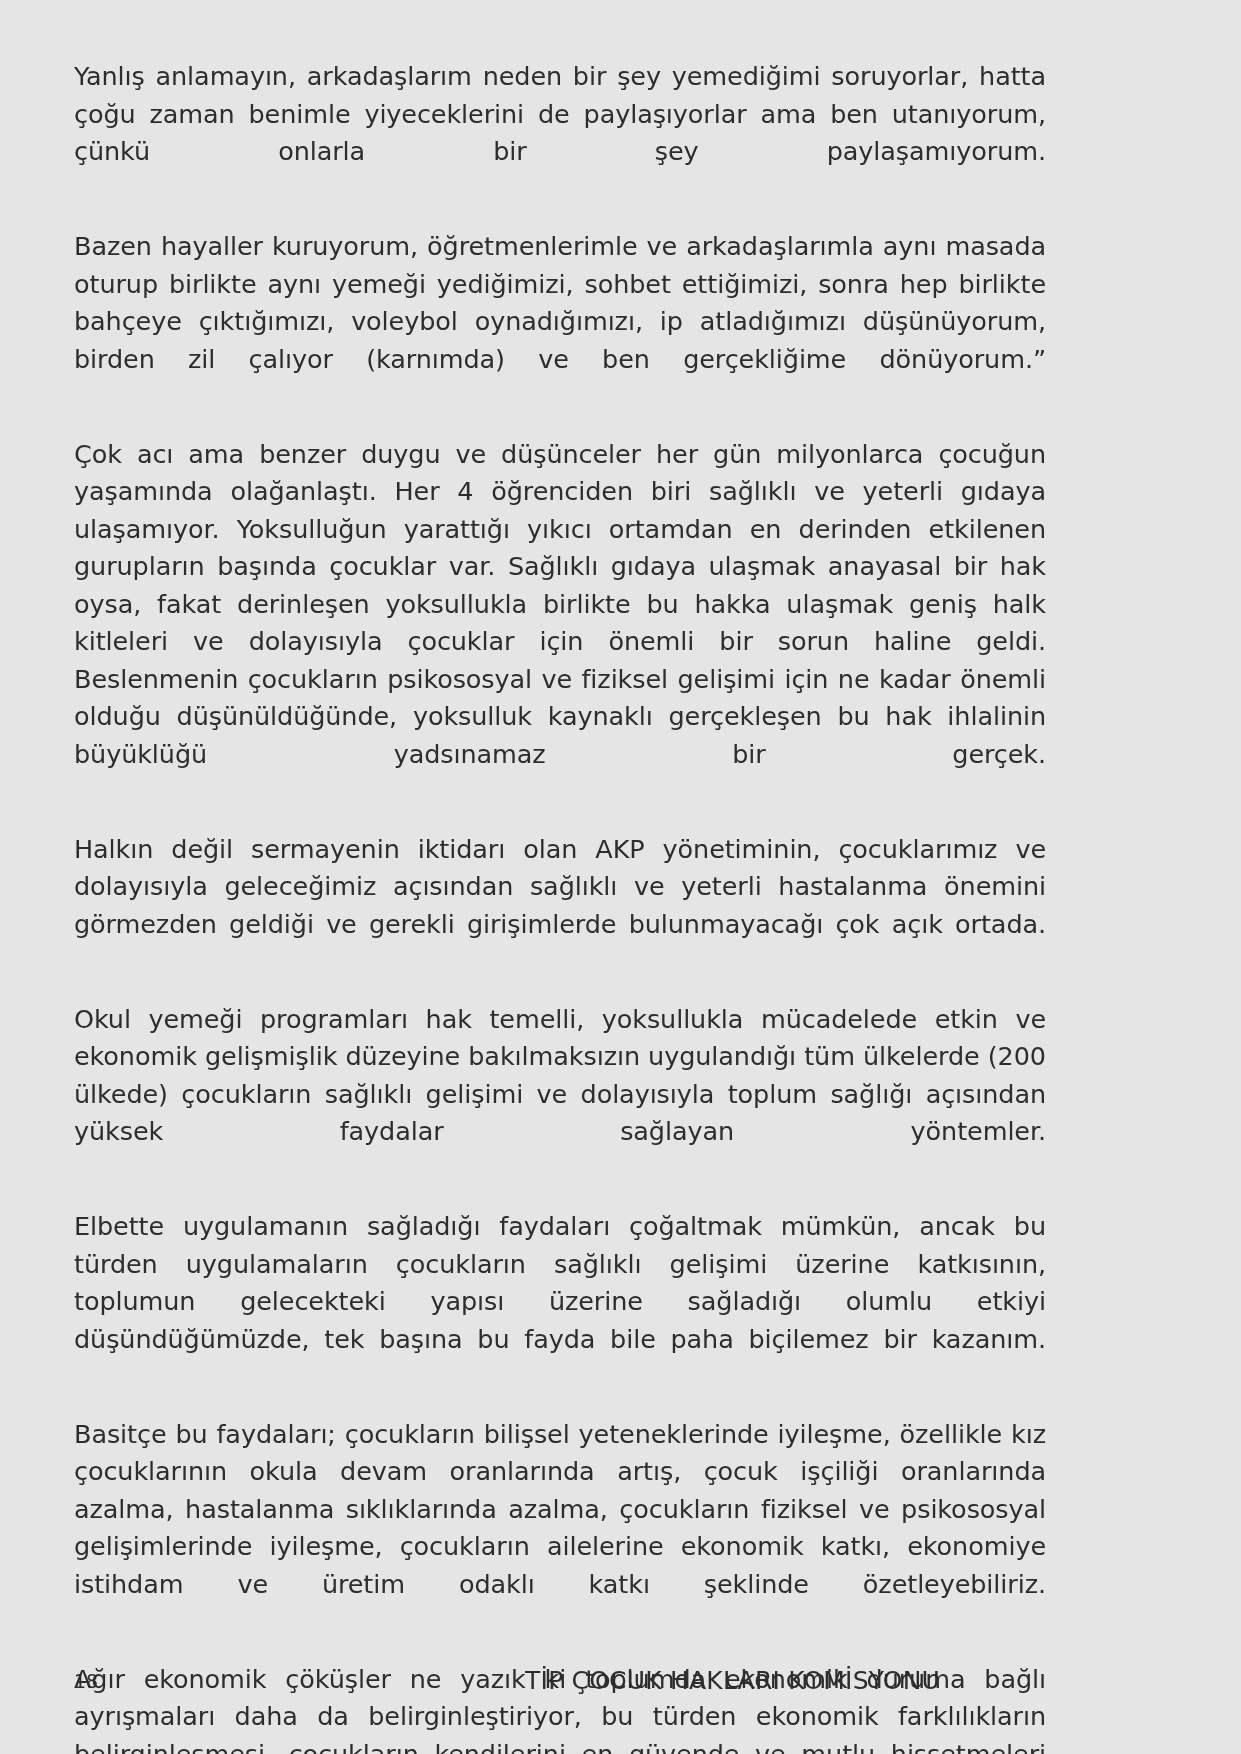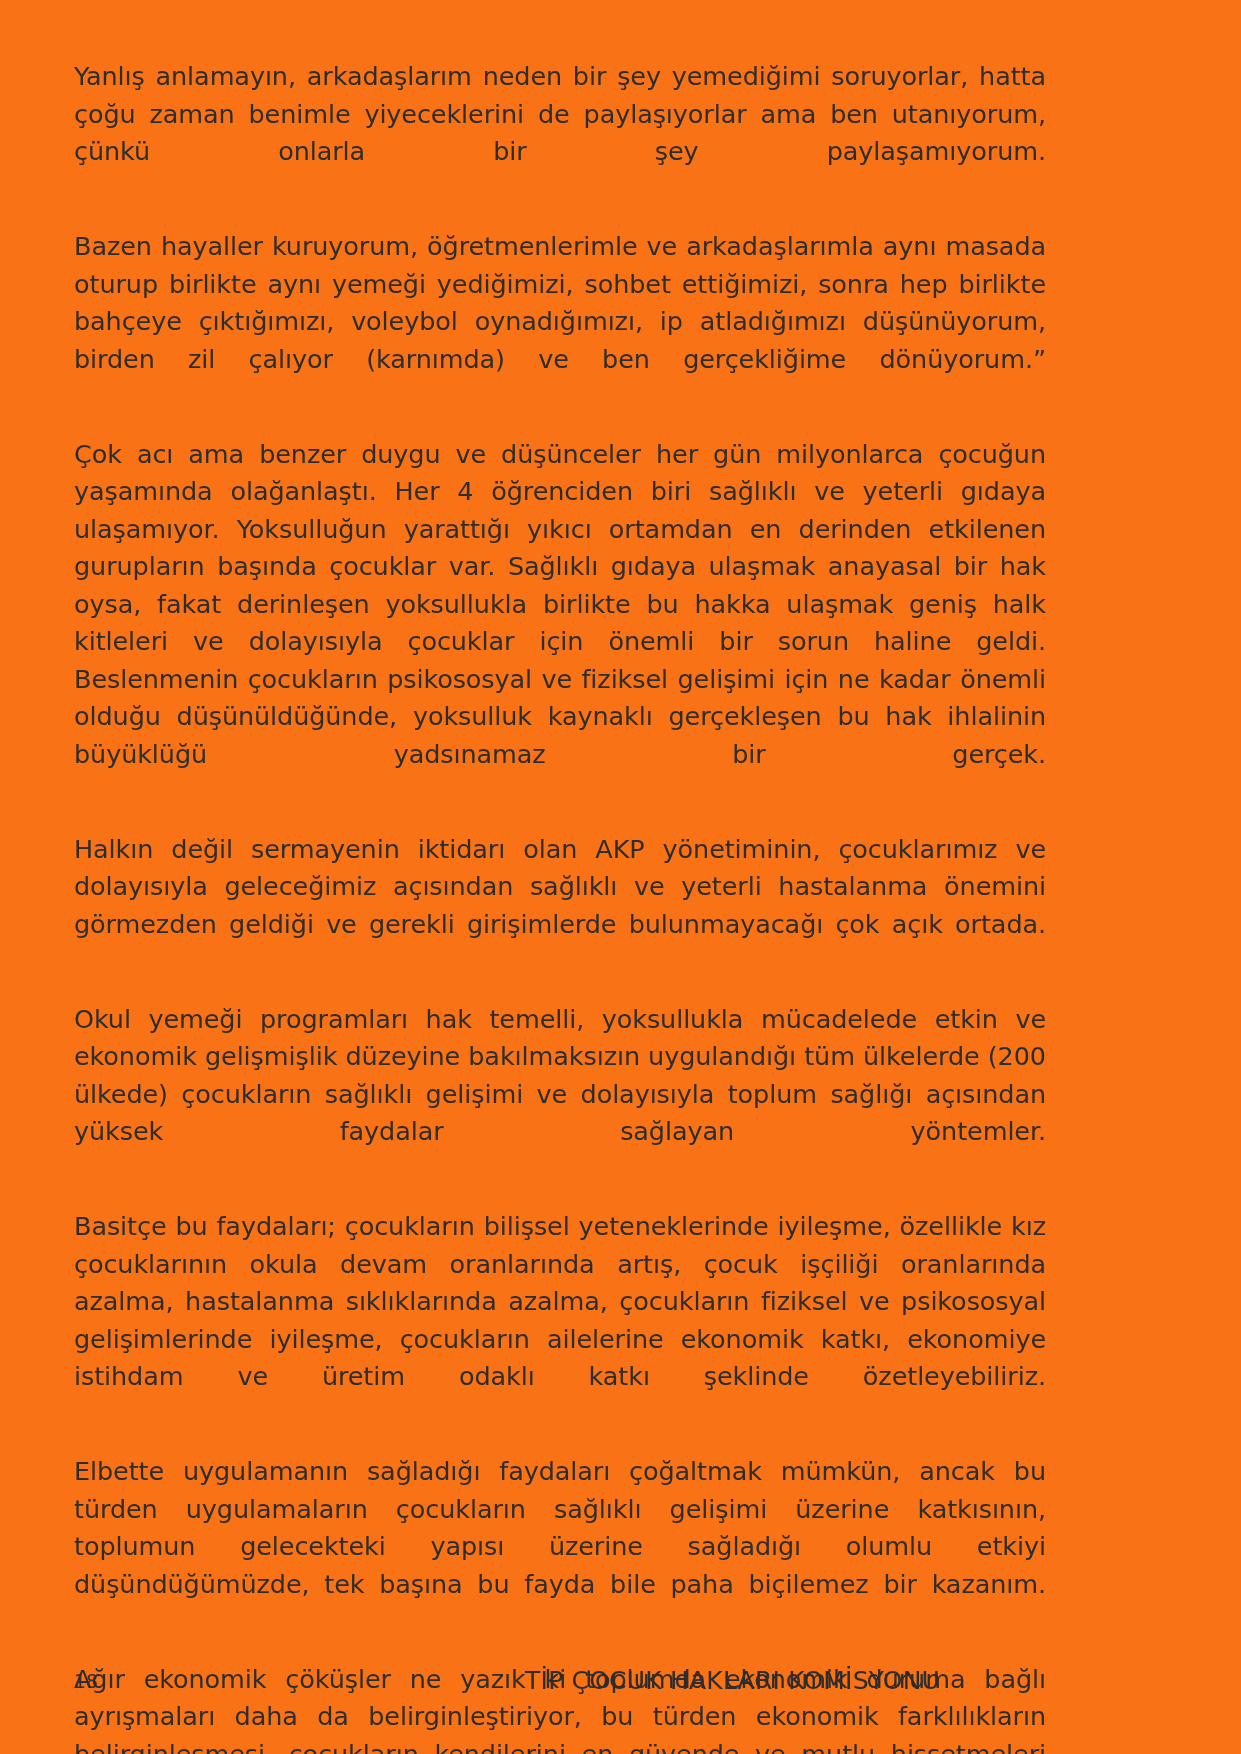--- a/index.html
+++ b/index.html
@@ -14,21 +14,21 @@
     color: #2b2b2b;
     position: relative;
     overflow: hidden;
   }
   .page {
     position: absolute;
     left: 0;
     top: 0;
     width: 1241px;
     height: 1754px;
-    background: #f97316;
+    background: #e5e5e5;
     box-sizing: border-box;
   }
   .content {
     position: absolute;
     left: 74px;
     top: 58px;
     width: 972px;
   }
   p.para {
     margin: 0 0 20px 0;
@@ -82,22 +82,22 @@
 <body>
 
 <div class="page">
 
   <div class="content">
     <p class="para">Yanlış anlamayın, arkadaşlarım neden bir şey yemediğimi soruyorlar, hatta çoğu zaman benimle yiyeceklerini de paylaşıyorlar ama ben utanıyorum, çünkü onlarla bir şey paylaşamıyorum.</p>
     <p class="para">Bazen hayaller kuruyorum, öğretmenlerimle ve arkadaşlarımla aynı masada oturup birlikte aynı yemeği yediğimizi, sohbet ettiğimizi, sonra hep birlikte bahçeye çıktığımızı, voleybol oynadığımızı, ip atladığımızı düşünüyorum, birden zil çalıyor (karnımda) ve ben gerçekliğime dönüyorum.”</p>
     <p class="para">Çok acı ama benzer duygu ve düşünceler her gün milyonlarca çocuğun yaşamında olağanlaştı. Her 4 öğrenciden biri sağlıklı ve yeterli gıdaya ulaşamıyor. Yoksulluğun yarattığı yıkıcı ortamdan en derinden etkilenen gurupların başında çocuklar var. Sağlıklı gıdaya ulaşmak anayasal bir hak oysa, fakat derinleşen yoksullukla birlikte bu hakka ulaşmak geniş halk kitleleri ve dolayısıyla çocuklar için önemli bir sorun haline geldi. Beslenmenin çocukların psikososyal ve fiziksel gelişimi için ne kadar önemli olduğu düşünüldüğünde, yoksulluk kaynaklı gerçekleşen bu hak ihlalinin büyüklüğü yadsınamaz bir gerçek.</p>
     <p class="para">Halkın değil sermayenin iktidarı olan AKP yönetiminin, çocuklarımız ve dolayısıyla geleceğimiz açısından sağlıklı ve yeterli hastalanma önemini görmezden geldiği ve gerekli girişimlerde bulunmayacağı çok açık ortada.</p>
     <p class="para">Okul yemeği programları hak temelli, yoksullukla mücadelede etkin ve ekonomik gelişmişlik düzeyine bakılmaksızın uygulandığı tüm ülkelerde (200 ülkede) çocukların sağlıklı gelişimi ve dolayısıyla toplum sağlığı açısından yüksek faydalar sağlayan yöntemler.</p>
+    <p class="para">Elbette uygulamanın sağladığı faydaları çoğaltmak mümkün, ancak bu türden uygulamaların çocukların sağlıklı gelişimi üzerine katkısının, toplumun gelecekteki yapısı üzerine sağladığı olumlu etkiyi düşündüğümüzde, tek başına bu fayda bile paha biçilemez bir kazanım.</p>
     <p class="para">Basitçe bu faydaları; çocukların bilişsel yeteneklerinde iyileşme, özellikle kız çocuklarının okula devam oranlarında artış, çocuk işçiliği oranlarında azalma, hastalanma sıklıklarında azalma, çocukların fiziksel ve psikososyal gelişimlerinde iyileşme, çocukların ailelerine ekonomik katkı, ekonomiye istihdam ve üretim odaklı katkı şeklinde özetleyebiliriz.</p>
-    <p class="para">Elbette uygulamanın sağladığı faydaları çoğaltmak mümkün, ancak bu türden uygulamaların çocukların sağlıklı gelişimi üzerine katkısının, toplumun gelecekteki yapısı üzerine sağladığı olumlu etkiyi düşündüğümüzde, tek başına bu fayda bile paha biçilemez bir kazanım.</p>
     <p class="para">Ağır ekonomik çöküşler ne yazık ki toplumda ekonomik duruma bağlı ayrışmaları daha da belirginleştiriyor, bu türden ekonomik farklılıkların belirginleşmesi, çocukların kendilerini en güvende ve mutlu hissetmeleri gereken ortamlardan biri olan okulda bile; öteki, yalnız, farklı olarak hissetmesine neden oluyor. Bu koşullarda büyüyen çocukların gelecekte toplumu oluşturacağını düşündüğümüzde, toplumsal barış açısından telafisi mümkün olmayacak sonuçlar oluşacağı aşikar.</p>
 
   </div>
 
   <div class="footer">
     <span class="page-number">18</span>
     <span class="footer-title">TİP ÇOCUK HAKLARI KOMİSYONU</span>
   </div>
 
 </div>

